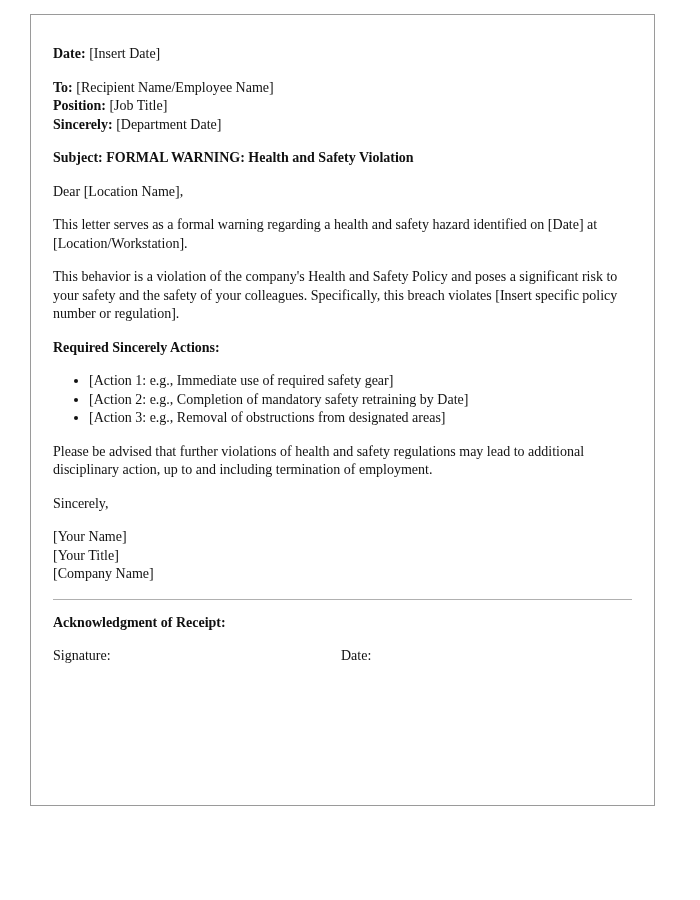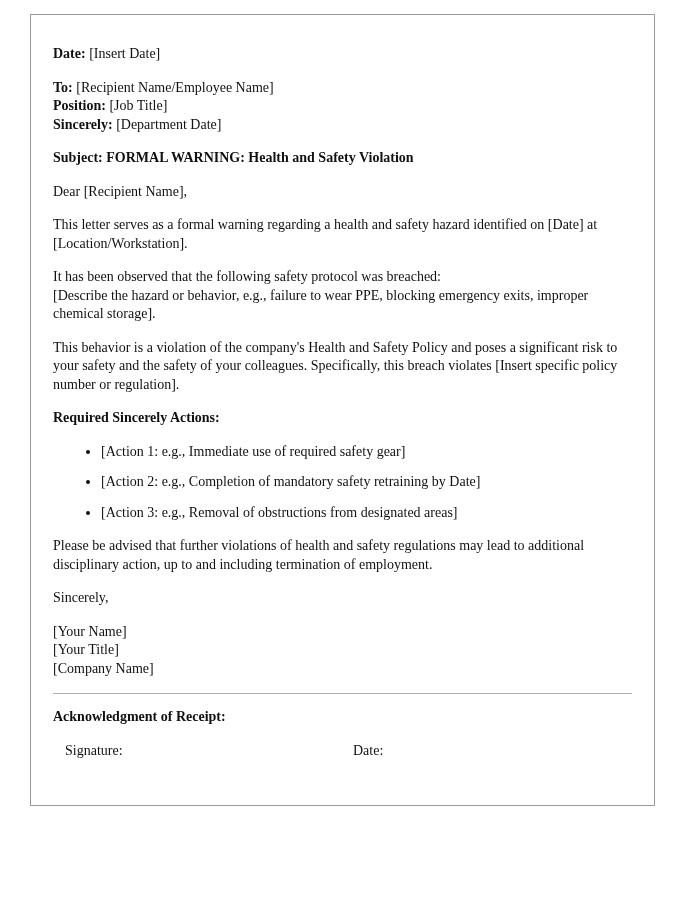--- a/index.html
+++ b/index.html
@@ -38,35 +38,34 @@
   }
   .page strong {
     font-weight: bold;
   }
   ul.actions {
     margin: 0 0 15px 0;
     padding-left: 36px;
     list-style: disc outside;
   }
   ul.actions li {
-    margin: 12px;
+    margin: 0;
     padding: 0;
   }
   hr.divider {
     border: none;
     border-top: 1px solid #b0b0b0;
     margin: 6px 0 14px 0;
   }
   .ack-row {
     white-space: nowrap;
   }
   .ack-sig-cell {
     display: inline-block;
     width: 288px;
-    margin-left: 12px;
   }
 </style>
 </head>
 <body>
 
 <div class="canvas">
   <div class="page">
 
     <p>
       <strong>Date:</strong>
@@ -79,28 +78,24 @@
       <strong>Position:</strong>
       <span>[Job Title]</span><br>
       <strong>Sincerely:</strong>
       <span>[Department Date]</span>
     </p>
 
     <p>
       <strong>Subject: FORMAL WARNING: Health and Safety Violation</strong>
     </p>
 
-    <p>Dear [Recipient Name],</p>
+    <p>Dear [Location Name],</p>
 
     <p>This letter serves as a formal warning regarding a health and safety hazard identified on [Date] at [Location/Workstation].</p>
 
-    <p>
-      <span>It has been observed that the following safety protocol was breached:</span><br>
-      <span>[Describe the hazard or behavior, e.g., failure to wear PPE, blocking emergency exits, improper chemical storage].</span>
-    </p>
 
     <p>This behavior is a violation of the company's Health and Safety Policy and poses a significant risk to your safety and the safety of your colleagues. Specifically, this breach violates [Insert specific policy number or regulation].</p>
 
     <p>
       <strong>Required Sincerely Actions:</strong>
     </p>
 
     <ul class="actions">
       <li>[Action 1: e.g., Immediate use of required safety gear]</li>
       <li>[Action 2: e.g., Completion of mandatory safety retraining by Date]</li>

